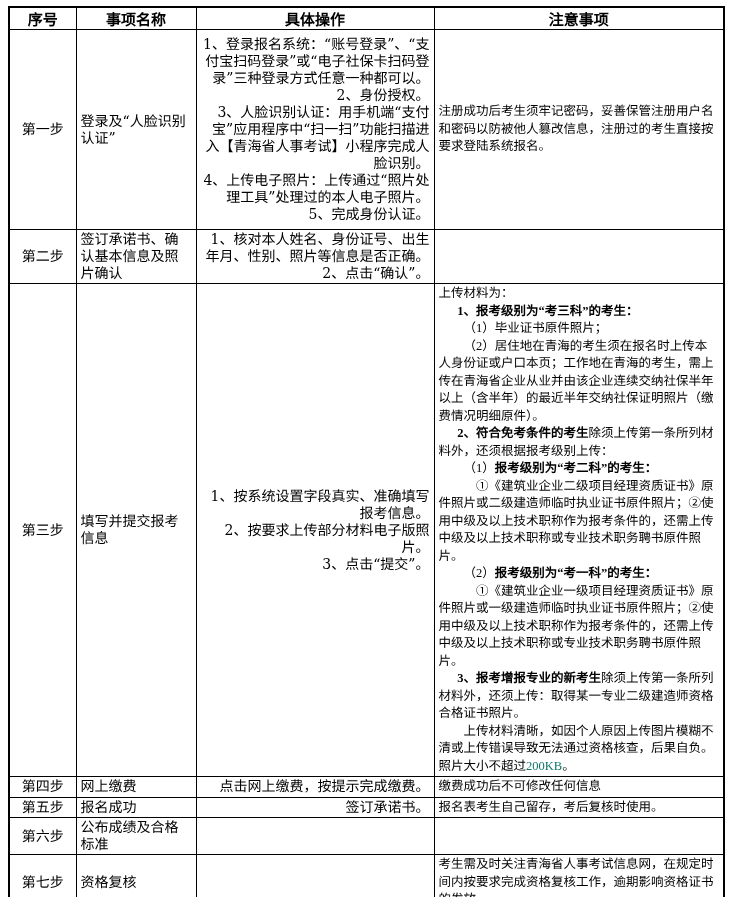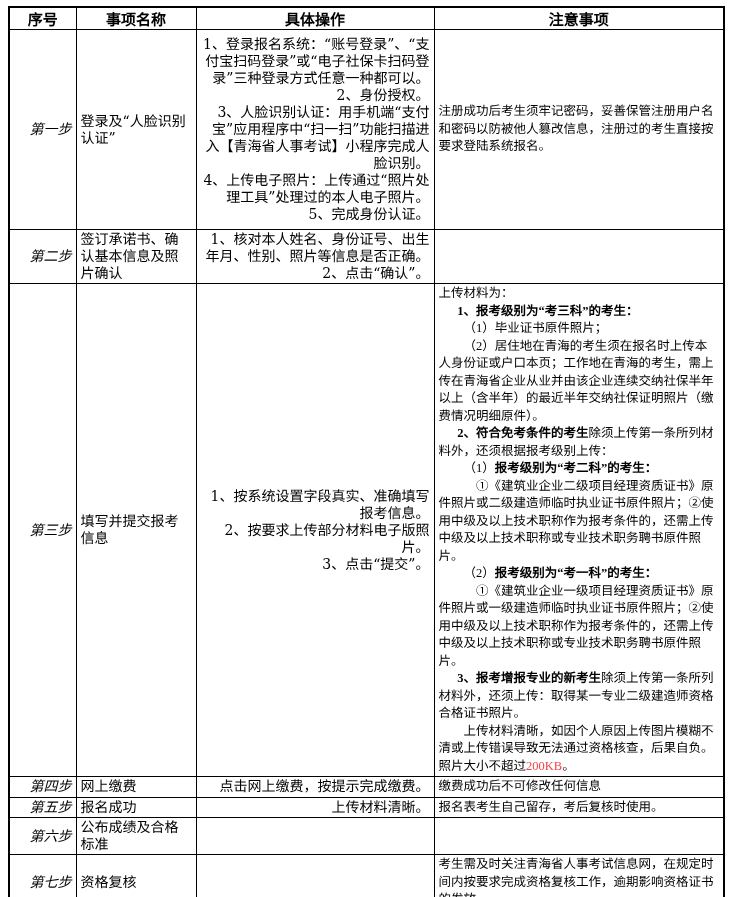--- a/index.html
+++ b/index.html
@@ -33,21 +33,21 @@
     font-weight: bold;
     height: 22px;
     padding: 0 2px;
     text-align: center;
     vertical-align: middle;
   }
   table.proc td {
     padding: 1px 4px;
     vertical-align: middle;
   }
-  .c-step  { text-align: right; font-size: 14px; line-height: 17px; font-style: italic; }
+  .c-step  { text-align: center; font-size: 14px; line-height: 17px; }
   .c-item  { text-align: left;   font-size: 14px; line-height: 17px; }
   .c-ops   { text-align: right;   font-size: 14px; line-height: 17px; }
   .c-notes { text-align: left;   font-size: 12.5px; line-height: 17.5px; font-family: Liberation Serif, serif; }
   p.op-line, p.note-para { margin: 0; padding: 0; }
   .seg-bold { font-weight: bold; }
 </style>
 </head>
 <body>
 
 <div class="page">
@@ -102,38 +102,38 @@
             <p class="note-para"><span>上传材料为：</span></p>
             <p class="note-para" style="text-indent: 1.5em;"><span class="seg-bold">1、报考级别为“考三科”的考生：</span></p>
             <p class="note-para" style="text-indent: 2em;"><span>（1）毕业证书原件照片；</span></p>
             <p class="note-para" style="text-indent: 2em;"><span>（2）居住地在青海的考生须在报名时上传本人身份证或户口本页；工作地在青海的考生，需上传在青海省企业从业并由该企业连续交纳社保半年以上（含半年）的最近半年交纳社保证明照片（缴费情况明细原件）。</span></p>
             <p class="note-para" style="text-indent: 1.5em;"><span class="seg-bold">2、符合免考条件的考生</span><span>除须上传第一条所列材料外，还须根据报考级别上传：</span></p>
             <p class="note-para" style="text-indent: 2em;"><span>（1）</span><span class="seg-bold">报考级别为“考二科”的考生：</span></p>
             <p class="note-para" style="text-indent: 3em;"><span>①《建筑业企业二级项目经理资质证书》原件照片或二级建造师临时执业证书原件照片；②使用中级及以上技术职称作为报考条件的，还需上传中级及以上技术职称或专业技术职务聘书原件照片。</span></p>
             <p class="note-para" style="text-indent: 2em;"><span>（2）</span><span class="seg-bold">报考级别为“考一科”的考生：</span></p>
             <p class="note-para" style="text-indent: 3em;"><span>①《建筑业企业一级项目经理资质证书》原件照片或一级建造师临时执业证书原件照片；②使用中级及以上技术职称作为报考条件的，还需上传中级及以上技术职称或专业技术职务聘书原件照片。</span></p>
             <p class="note-para" style="text-indent: 1.5em;"><span class="seg-bold">3、报考增报专业的新考生</span><span>除须上传第一条所列材料外，还须上传：取得某一专业二级建造师资格合格证书照片。</span></p>
-            <p class="note-para" style="text-indent: 2em;"><span>上传材料清晰，如因个人原因上传图片模糊不清或上传错误导致无法通过资格核查，后果自负。照片大小不超过</span><span style="color: #ef4444;">200KB</span><span>。</span></p>
+            <p class="note-para" style="text-indent: 2em;"><span>上传材料清晰，如因个人原因上传图片模糊不清或上传错误导致无法通过资格核查，后果自负。照片大小不超过</span><span style="color: #0f766e;">200KB</span><span>。</span></p>
           </td>
         </tr>
         <tr style="height: 19px;">
           <td class="c-step">第四步</td>
           <td class="c-item">网上缴费</td>
           <td class="c-ops">
             <p class="op-line">点击网上缴费，按提示完成缴费。</p>
           </td>
           <td class="c-notes">
             <p class="note-para"><span>缴费成功后不可修改任何信息</span></p>
           </td>
         </tr>
         <tr style="height: 19px;">
           <td class="c-step">第五步</td>
           <td class="c-item">报名成功</td>
           <td class="c-ops">
-            <p class="op-line">上传材料清晰。</p>
+            <p class="op-line">签订承诺书。</p>
           </td>
           <td class="c-notes">
             <p class="note-para"><span>报名表考生自己留存，考后复核时使用。</span></p>
           </td>
         </tr>
         <tr style="height: 33px;">
           <td class="c-step">第六步</td>
           <td class="c-item">公布成绩及合格标准</td>
           <td class="c-ops"></td>
           <td class="c-notes"></td>

